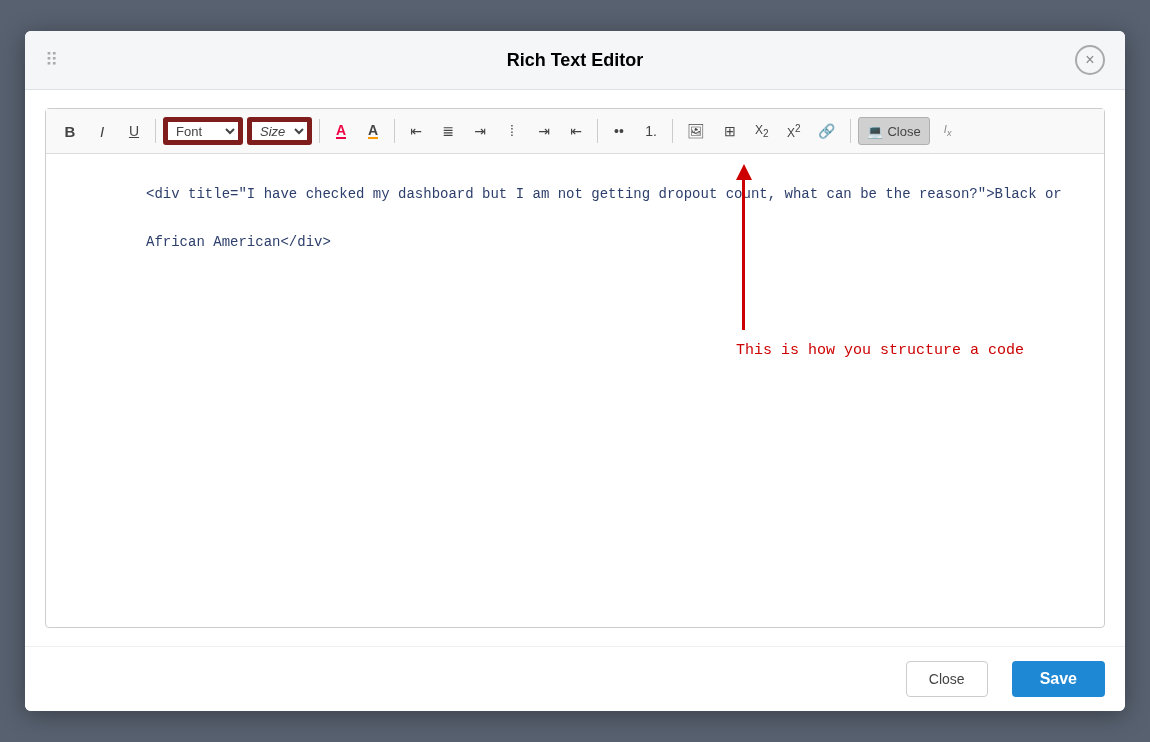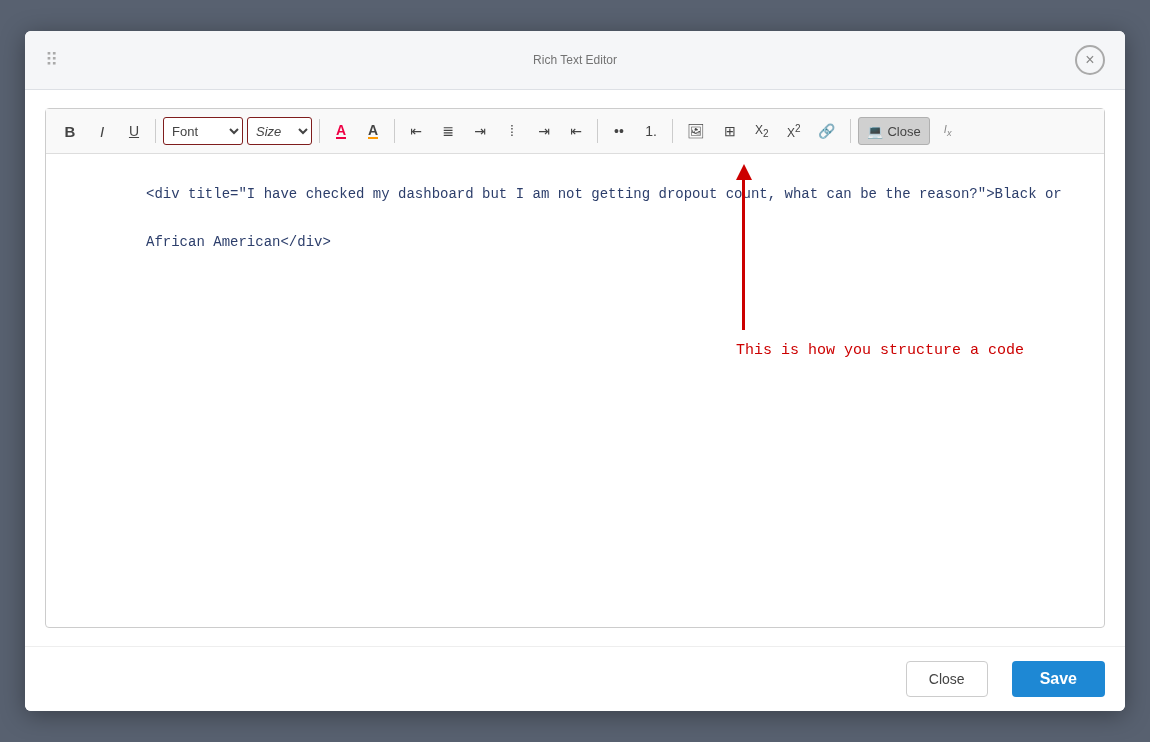--- a/index.html
+++ b/index.html
@@ -44,23 +44,23 @@
       display: flex;
       align-items: center;
     }
     .drag-icon {
       color: #aaa;
       font-size: 18px;
       letter-spacing: 2px;
       margin-right: 0;
     }
     .modal-title {
-      font-size: 12px;
-      font-weight: 400;
-      color: #737373;
+      font-size: 18px;
+      font-weight: 700;
+      color: #000000;
       position: absolute;
       left: 50%;
       transform: translateX(-50%);
     }
     .close-btn {
       width: 30px;
       height: 30px;
       border-radius: 50%;
       border: 2px solid #aaa;
       background: transparent;
@@ -111,21 +111,21 @@
     .toolbar-btn b { font-weight: 700; font-size: 15px; }
     .toolbar-btn i { font-style: italic; font-size: 15px; }
     .toolbar-separator {
       width: 1px;
       height: 24px;
       background: #ccc;
       margin: 0 3px;
     }
     .font-select, .size-select {
       height: 28px;
-      border: 1px solid #7f1d1d;
+      border: 5px solid #7f1d1d;
       border-radius: 3px;
       padding: 0 4px;
       font-size: 13px;
       color: #444;
       background: #fff;
       cursor: pointer;
     }
     .font-select { width: 80px; }
     .size-select { width: 65px; font-style: italic; }
     .source-btn {

